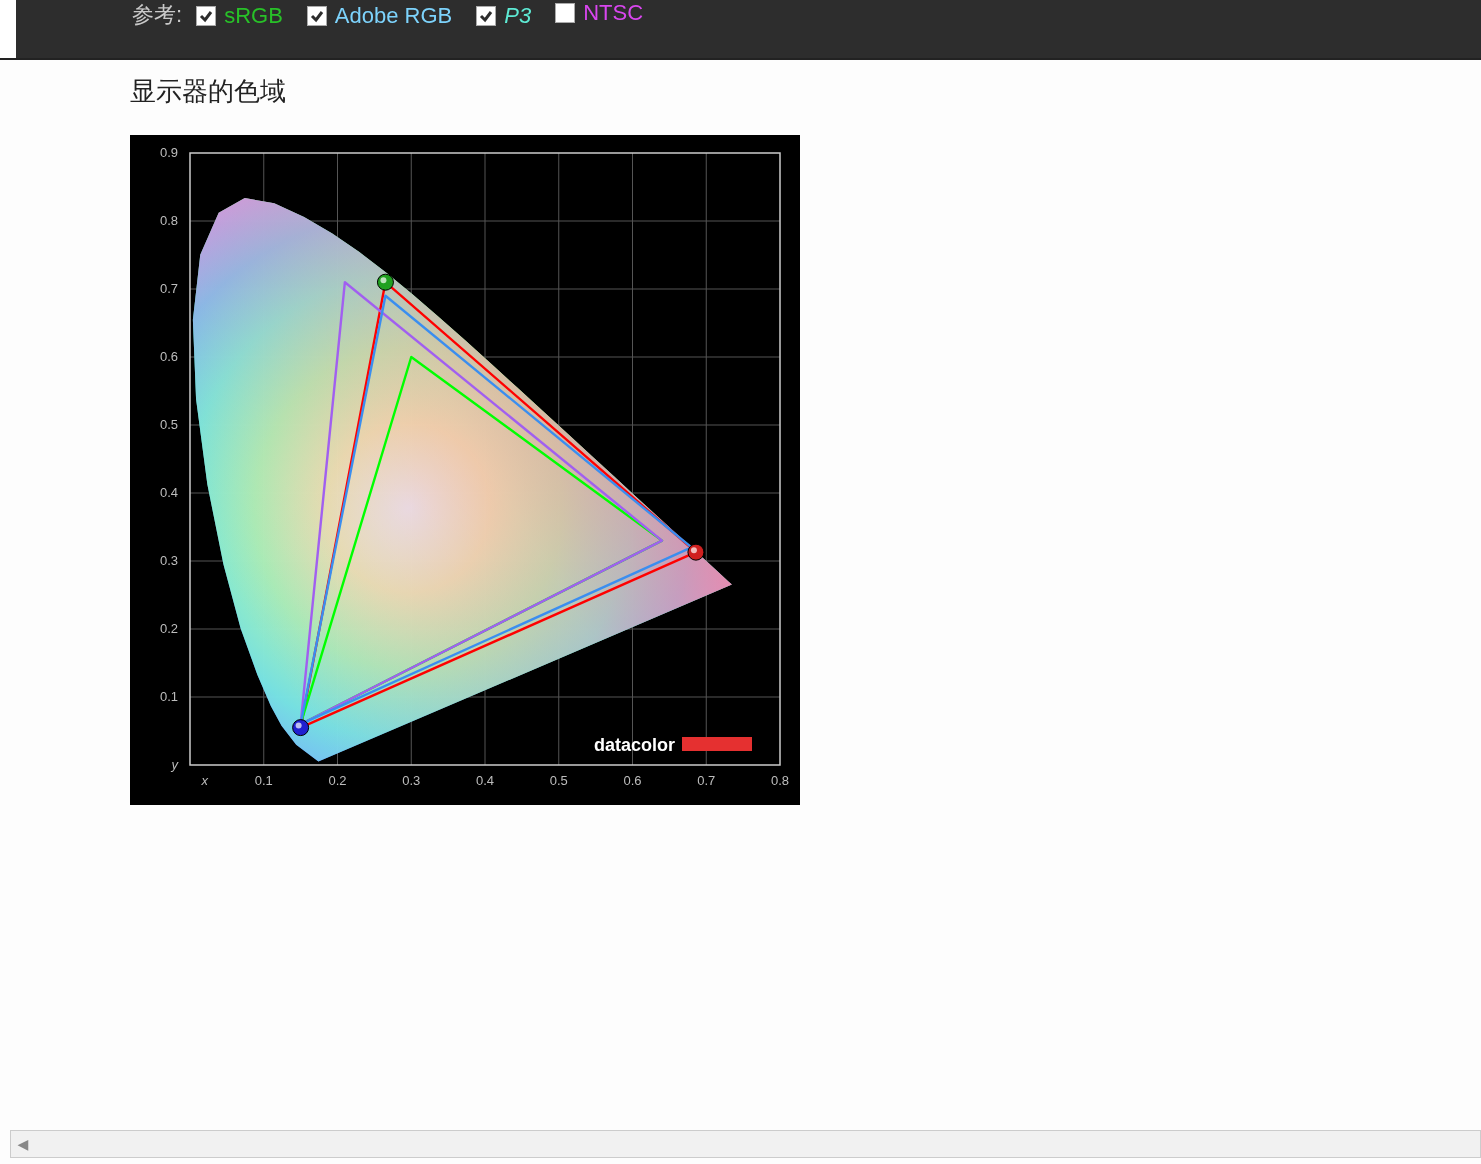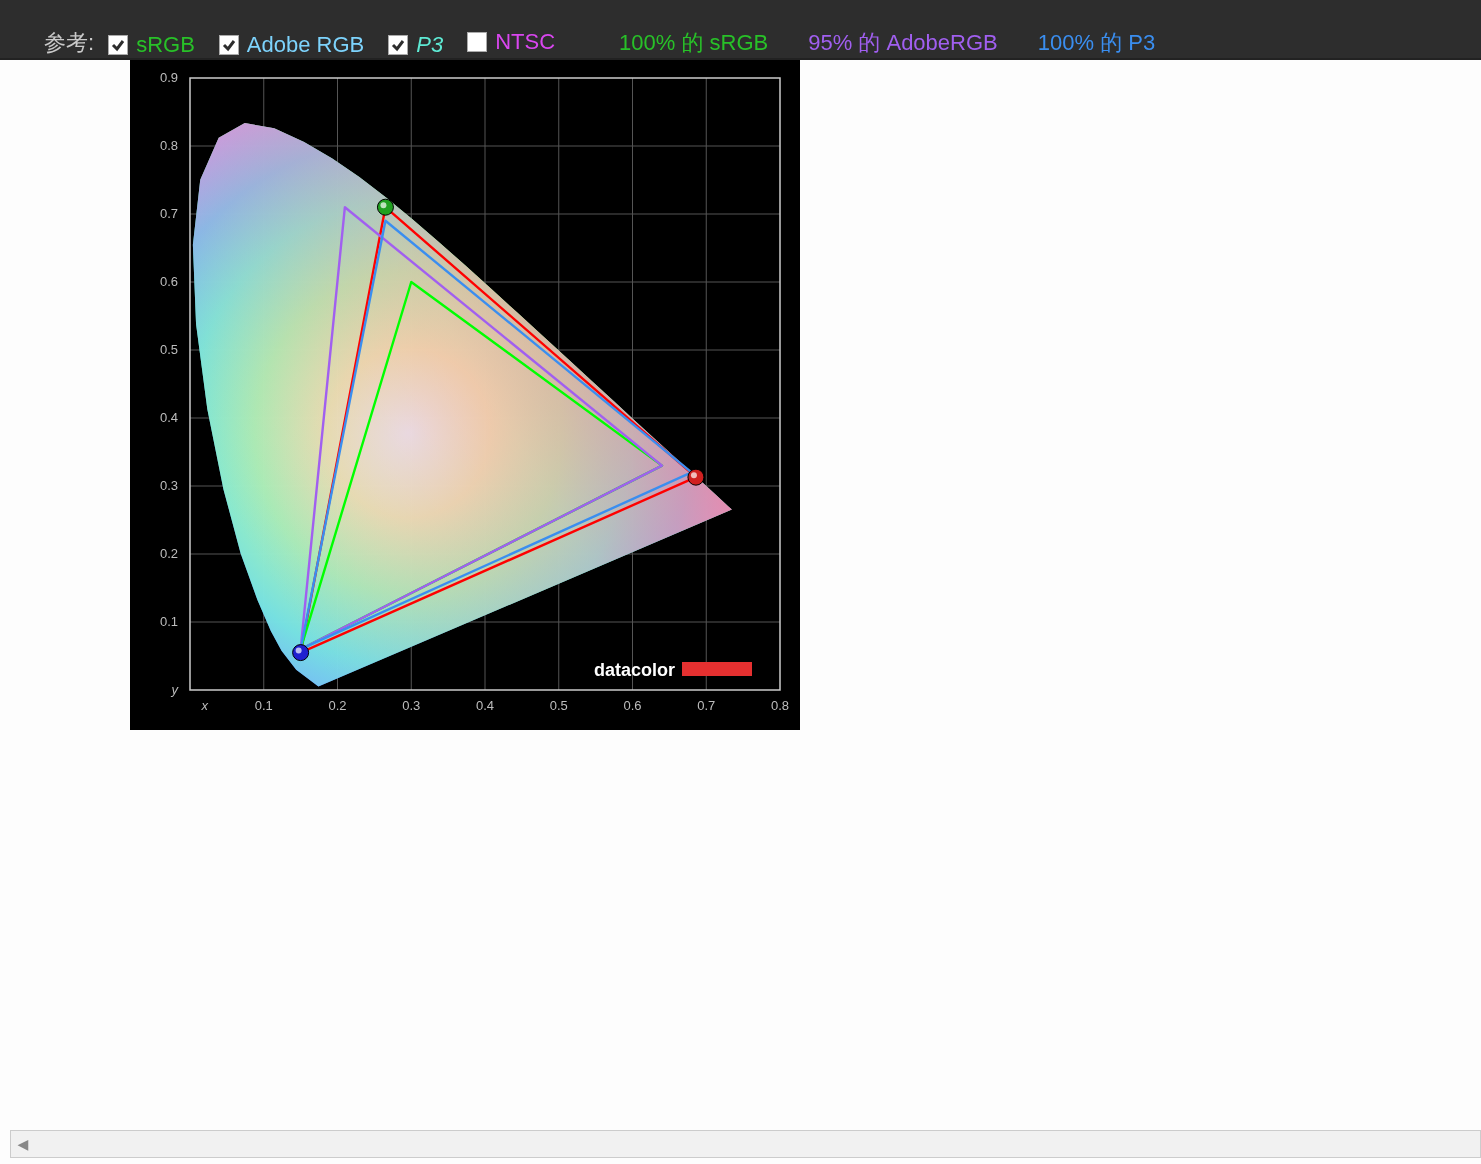--- a/index.html
+++ b/index.html
@@ -1,16 +1,16 @@
 <!DOCTYPE html>
 <html><head>
 <meta charset="utf-8">
 <style>
   html,body{margin:0;padding:0;width:1481px;height:1164px;background:#fff;font-family:"Microsoft YaHei","Segoe UI",Arial,sans-serif;overflow:hidden;}
-  .topbar{height:58px;background:#2d2d2d;display:flex;align-items:flex-end;padding:0 0 0 44px;color:#c9c9c9;font-size:22px;}
+  .topbar{height:58px;background:#2d2d2d;display:flex;align-items:flex-start;padding:0 0 0 116px;color:#c9c9c9;font-size:22px;margin-left:16px;}
   .topbar .ref-label{margin-right:14px;color:#c9c9c9;}
   .cbx{display:inline-flex;align-items:center;margin-right:24px;cursor:pointer;}
   .cbx .box{width:18px;height:18px;border:1px solid #aaa;background:#fff;display:inline-flex;align-items:center;justify-content:center;margin-right:8px;}
   .cbx .box.unchecked{background:#fff;}
   .cbx .box svg{stroke:#2d2d2d;stroke-width:3;fill:none;}
   .result{margin-left:40px;font-size:22px;}
   .content{position:relative;padding:0 0 0 130px;}
   .page-title{font-size:26px;color:#222;margin:14px 0 26px 0;}
   .chart-holder{width:670px;height:670px;background:#000;position:relative;}
   .caption{font-size:25px;color:#222;margin-top:30px;}
@@ -41,29 +41,25 @@
         <span class="box">
           <svg width="14" height="14" viewBox="0 0 14 14">
             <polyline points="2,7 6,11 12,3"></polyline>
           </svg>
         </span>
         <span style="color: #5eead4; font-style: italic;">P3</span>
       </span><span class="cbx">
         <span class="box unchecked"></span>
         <span style="color: #d946ef;">NTSC</span>
       </span></span>
-  <span id="result-holder" style="display:flex;">
-      <span class="result" style="color: rgb(40, 193, 40);">100% 的 sRGB</span>
-      <span class="result" style="color: rgb(161, 95, 240);">95% 的 AdobeRGB</span>
-      <span class="result" style="color: rgb(58, 142, 240);">100% 的 P3</span>
-    </span>
 </div>
 
 <div class="page-wrap">
   <div class="content">
+    <div class="page-title">显示器的色域</div>
 
     <div class="chart-holder">
       <svg id="chart-svg" width="670" height="670" viewBox="0 0 670 670">
           <line x1="133.75" y1="630" x2="133.75" y2="18" stroke="#555" stroke-width="1"></line>
           <line x1="207.5" y1="630" x2="207.5" y2="18" stroke="#555" stroke-width="1"></line>
           <line x1="281.25" y1="630" x2="281.25" y2="18" stroke="#555" stroke-width="1"></line>
           <line x1="355" y1="630" x2="355" y2="18" stroke="#555" stroke-width="1"></line>
           <line x1="428.75" y1="630" x2="428.75" y2="18" stroke="#555" stroke-width="1"></line>
           <line x1="502.49999999999994" y1="630" x2="502.49999999999994" y2="18" stroke="#555" stroke-width="1"></line>
           <line x1="576.2499999999999" y1="630" x2="576.2499999999999" y2="18" stroke="#555" stroke-width="1"></line>

